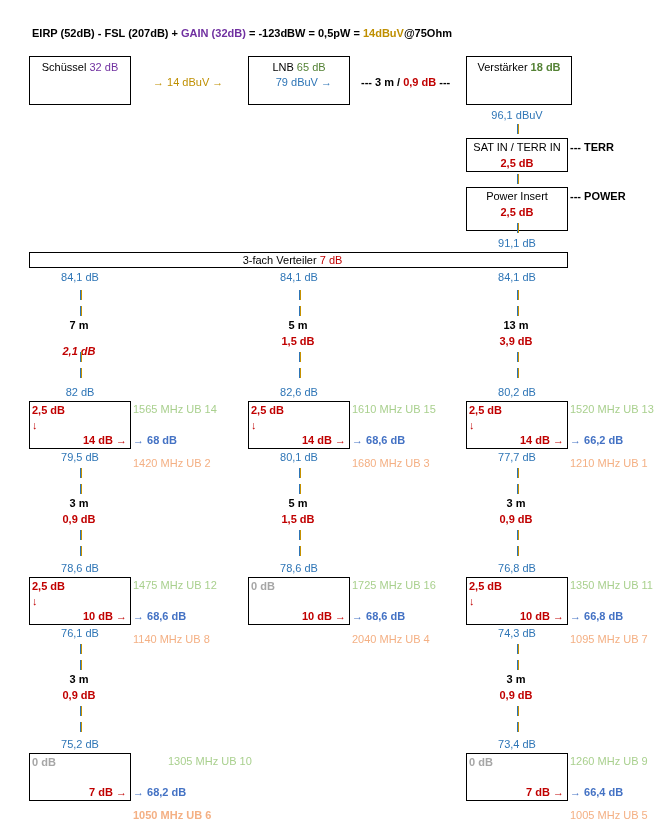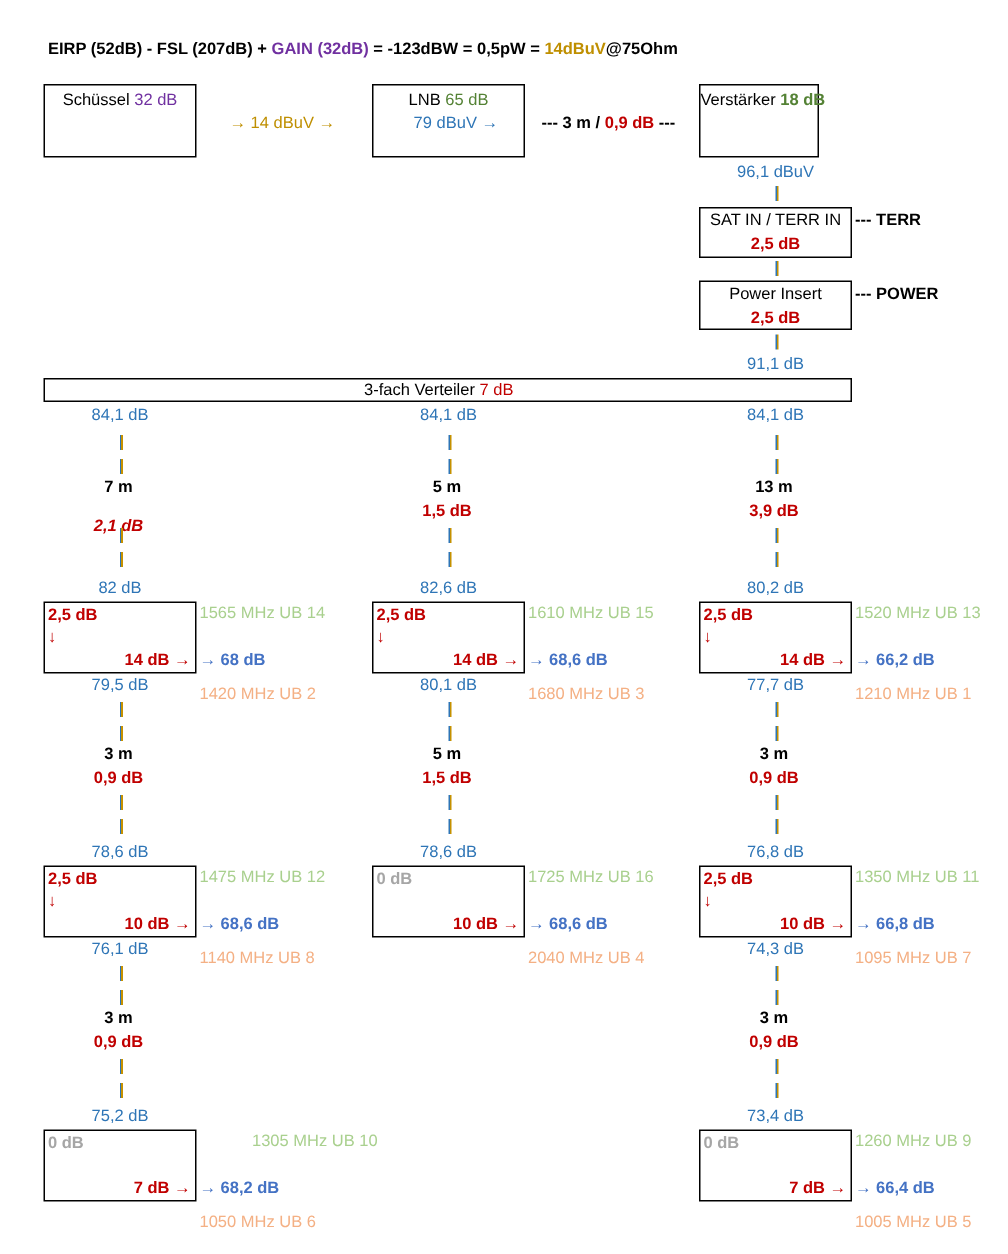--- a/index.html
+++ b/index.html
@@ -39,36 +39,36 @@
 <div class="box" style="left:248px; top:56px; width:102px; height:49px;">
   <div class="abs c" style="left:0; right:0; top:3px;">
     <span>LNB </span><span class="green">65 dB</span>
   </div>
   <div class="abs blue" style="right:17px; top:18px;text-align:center;">79 dBuV →</div>
 </div>
 <div class="abs b" style="left:361px; top:75px;">
   <span>--- 3 m / </span><span class="red">0,9 dB</span><span> ---</span>
 </div>
 
-<div class="box" style="left:466px; top:56px; width:80px; height:49px;">
+<div class="box" style="left:466px; top:56px; width:106px; height:49px;">
   <div class="abs c" style="left:0; right:0; top:3px;">
     <span>Verstärker </span><span class="green b">18 dB</span>
   </div>
 </div>
 <div class="center-col blue" style="left:467px; top:108px;">96,1 dBuV</div>
 <div class="vline" style="left:517px; top:124px;"></div>
 
 <div class="box" style="left:466px; top:138px; width:102px; height:34px;">
   <div class="abs c" style="left:0; right:0; top:1px;">SAT IN / TERR IN</div>
   <div class="abs c red b" style="left:0; right:0; top:17px;">2,5 dB</div>
 </div>
 <div class="abs b" style="left:570px; top:140px;">--- TERR</div>
 <div class="vline" style="left:517px; top:174px;"></div>
 
-<div class="box" style="left:466px; top:187px; width:102px; height:33px;">
+<div class="box" style="left:466px; top:187px; width:102px; height:44px;">
   <div class="abs c" style="left:0; right:0; top:1px;">Power Insert</div>
   <div class="abs c red b" style="left:0; right:0; top:17px;">2,5 dB</div>
 </div>
 <div class="abs b" style="left:570px; top:189px;">--- POWER</div>
 <div class="vline" style="left:517px; top:223px;"></div>
 <div class="center-col blue" style="left:467px; top:236px;">91,1 dB</div>
 
 <div class="box" style="left:29px; top:252px; width:539px; height:16px;">
   <div class="abs c" style="left:0; right:12px; top:0px;">
     <span>3-fach Verteiler </span><span class="red">7 dB</span>
@@ -114,21 +114,21 @@
     <div class="center-col b" style="left: 29px; top: 672px;">3 m</div>
     <div class="center-col red b" style="left: 29px; top: 688px;">0,9 dB</div>
     <div class="vline" style="left: 80px; top: 706px;"></div>
     <div class="vline" style="left: 80px; top: 722px;"></div>
     <div class="center-col blue" style="left: 30px; top: 737px;">75,2 dB</div>
     <div class="box" style="left: 29px; top: 753px; width: 102px; height: 48px;">
       <div class="abs b grey" style="left: 2px; top: 1px;">0 dB</div>
       <div class="abs red b" style="right: 3px; top: 31px;">7 dB →</div>
     </div>
     <div class="abs lgreen" style="left: 133px; top: 754px; margin-left: 35px;">1305 MHz UB 10</div>
-    <div class="abs lorange" style="left: 133px; top: 769px;">1050 MHz UB 6</div>
+    <div class="abs lorange" style="left: 133px; top: 769px; font-weight: bold;">1050 MHz UB 6</div>
     <div class="abs dblue b" style="left: 133px; top: 785px;">→ 68,2 dB</div>
     <div class="center-col blue" style="left: 249px; top: 270px;">84,1 dB</div>
     <div class="vline" style="left: 299px; top: 290px;"></div>
     <div class="vline" style="left: 299px; top: 306px;"></div>
     <div class="center-col b" style="left: 248px; top: 318px;">5 m</div>
     <div class="center-col red b" style="left: 248px; top: 334px;">1,5 dB</div>
     <div class="vline" style="left: 299px; top: 352px;"></div>
     <div class="vline" style="left: 299px; top: 368px;"></div>
     <div class="center-col blue" style="left: 249px; top: 385px;">82,6 dB</div>
     <div class="box" style="left: 248px; top: 401px; width: 102px; height: 48px;">

